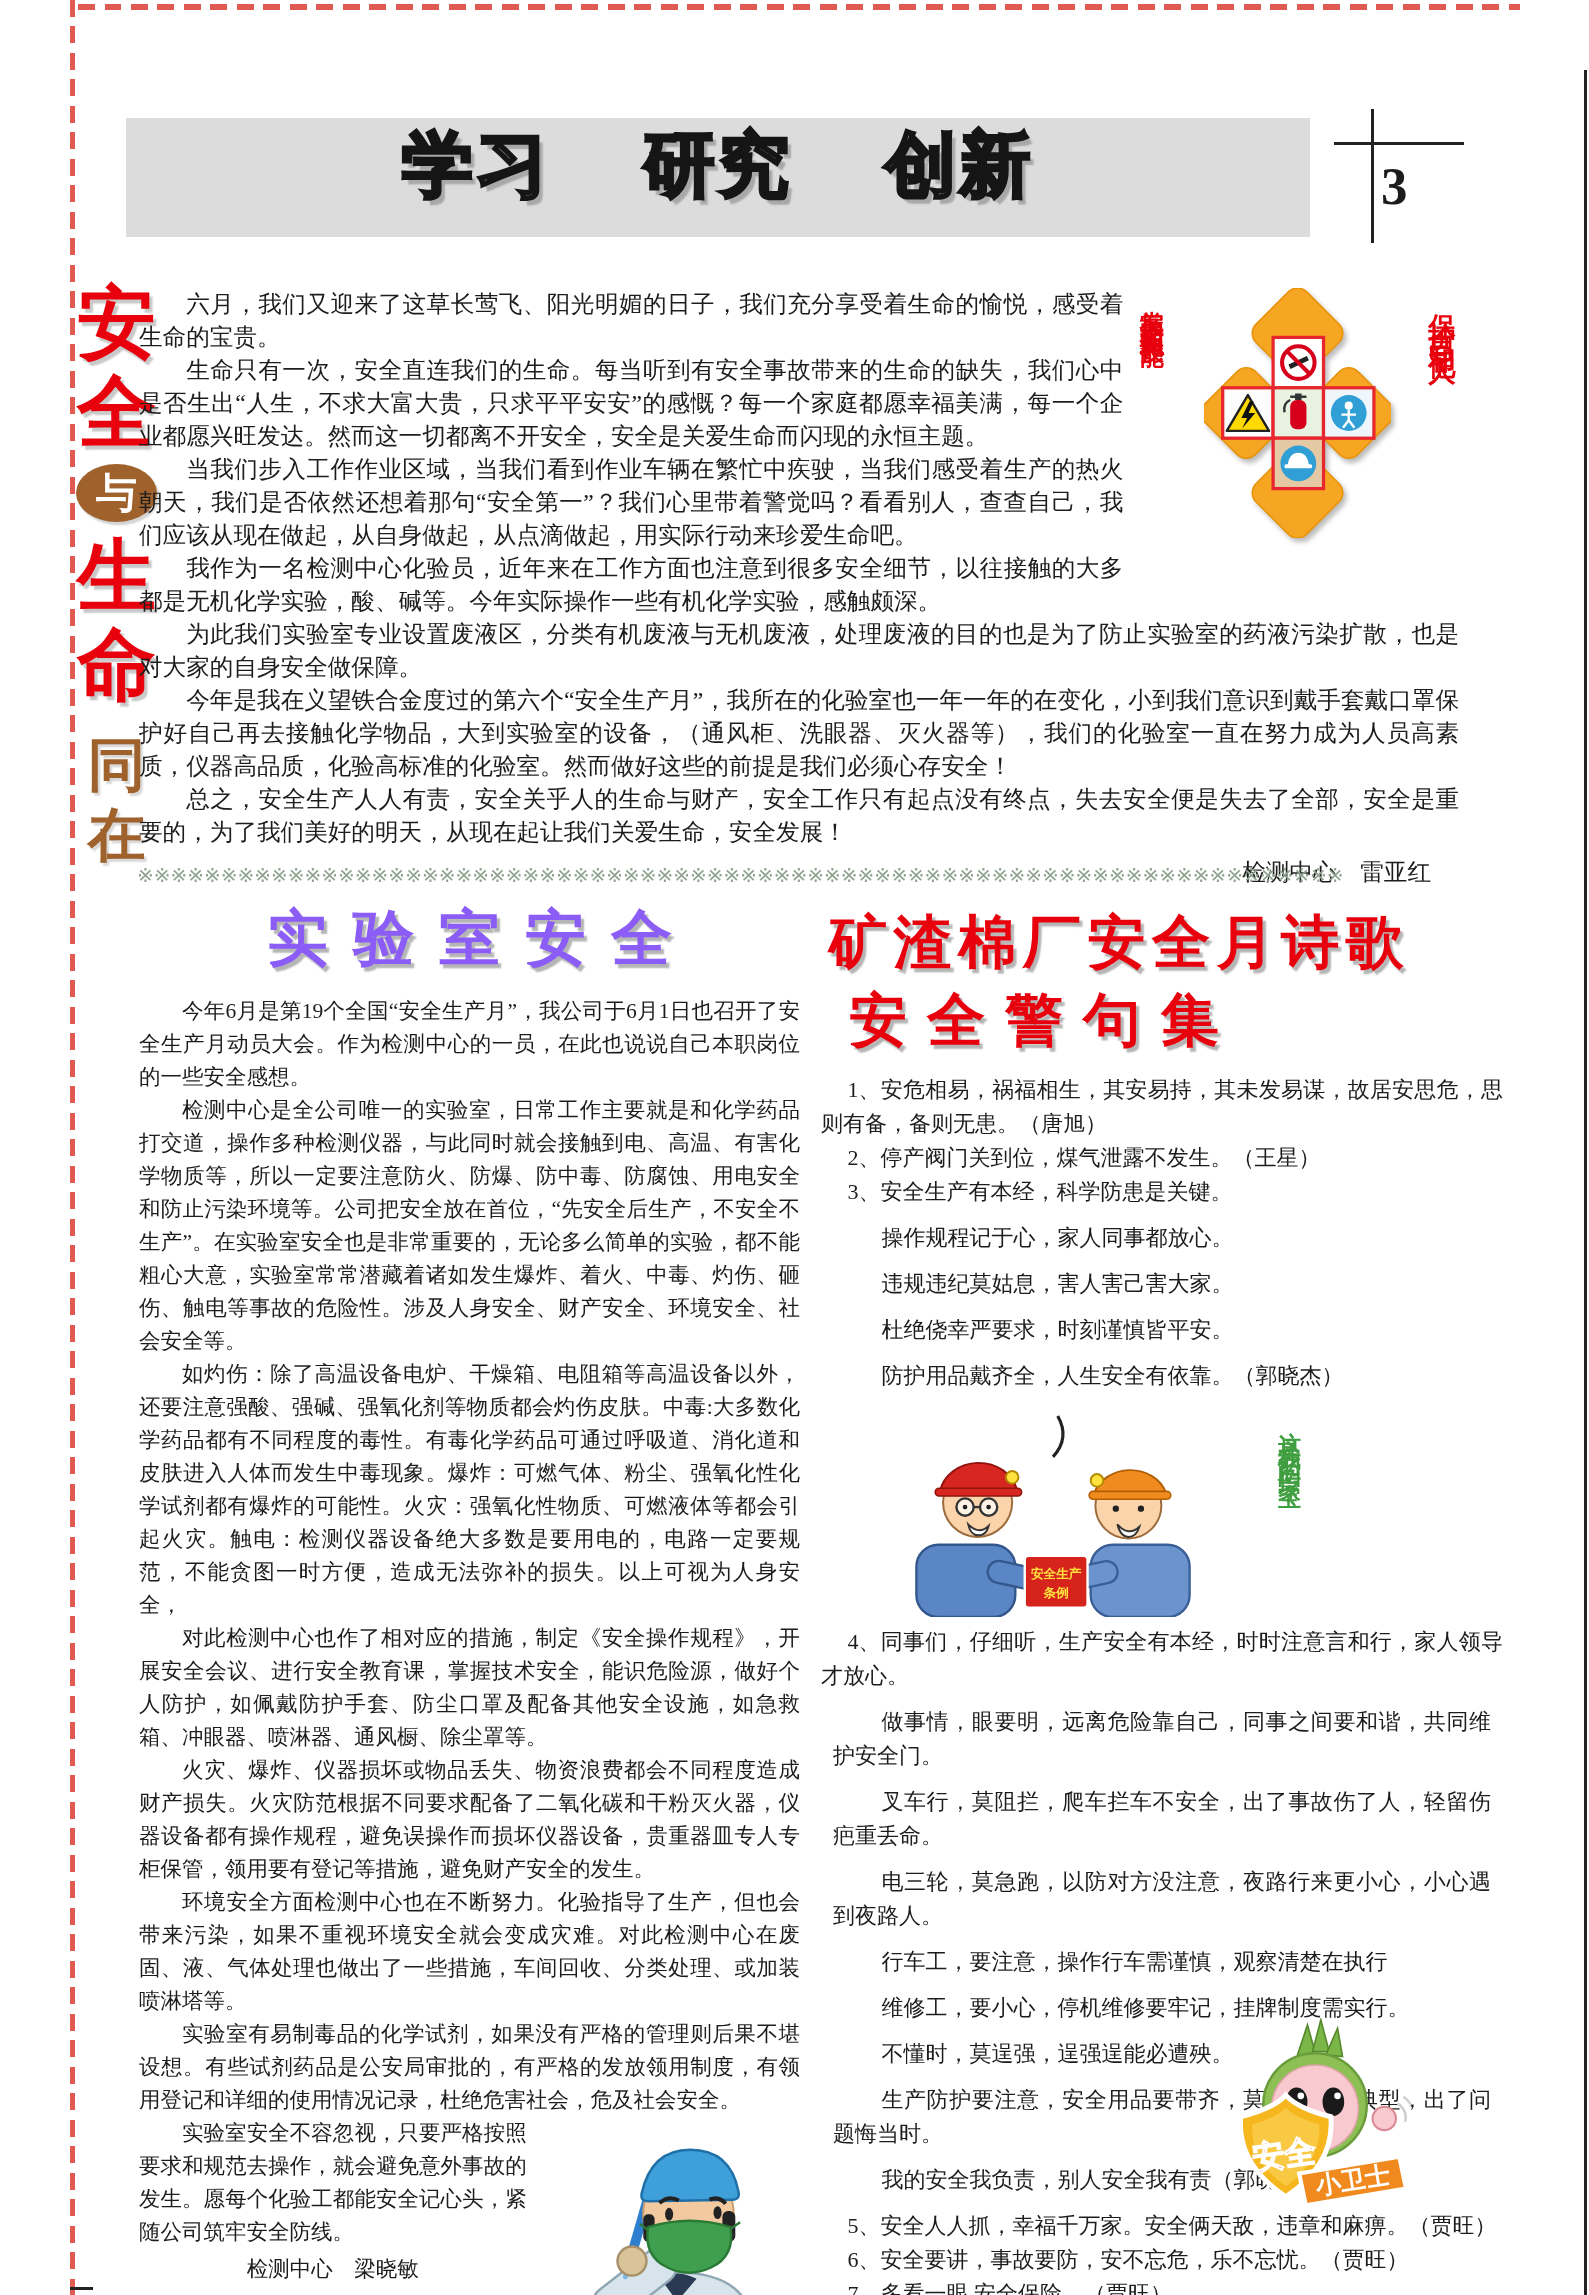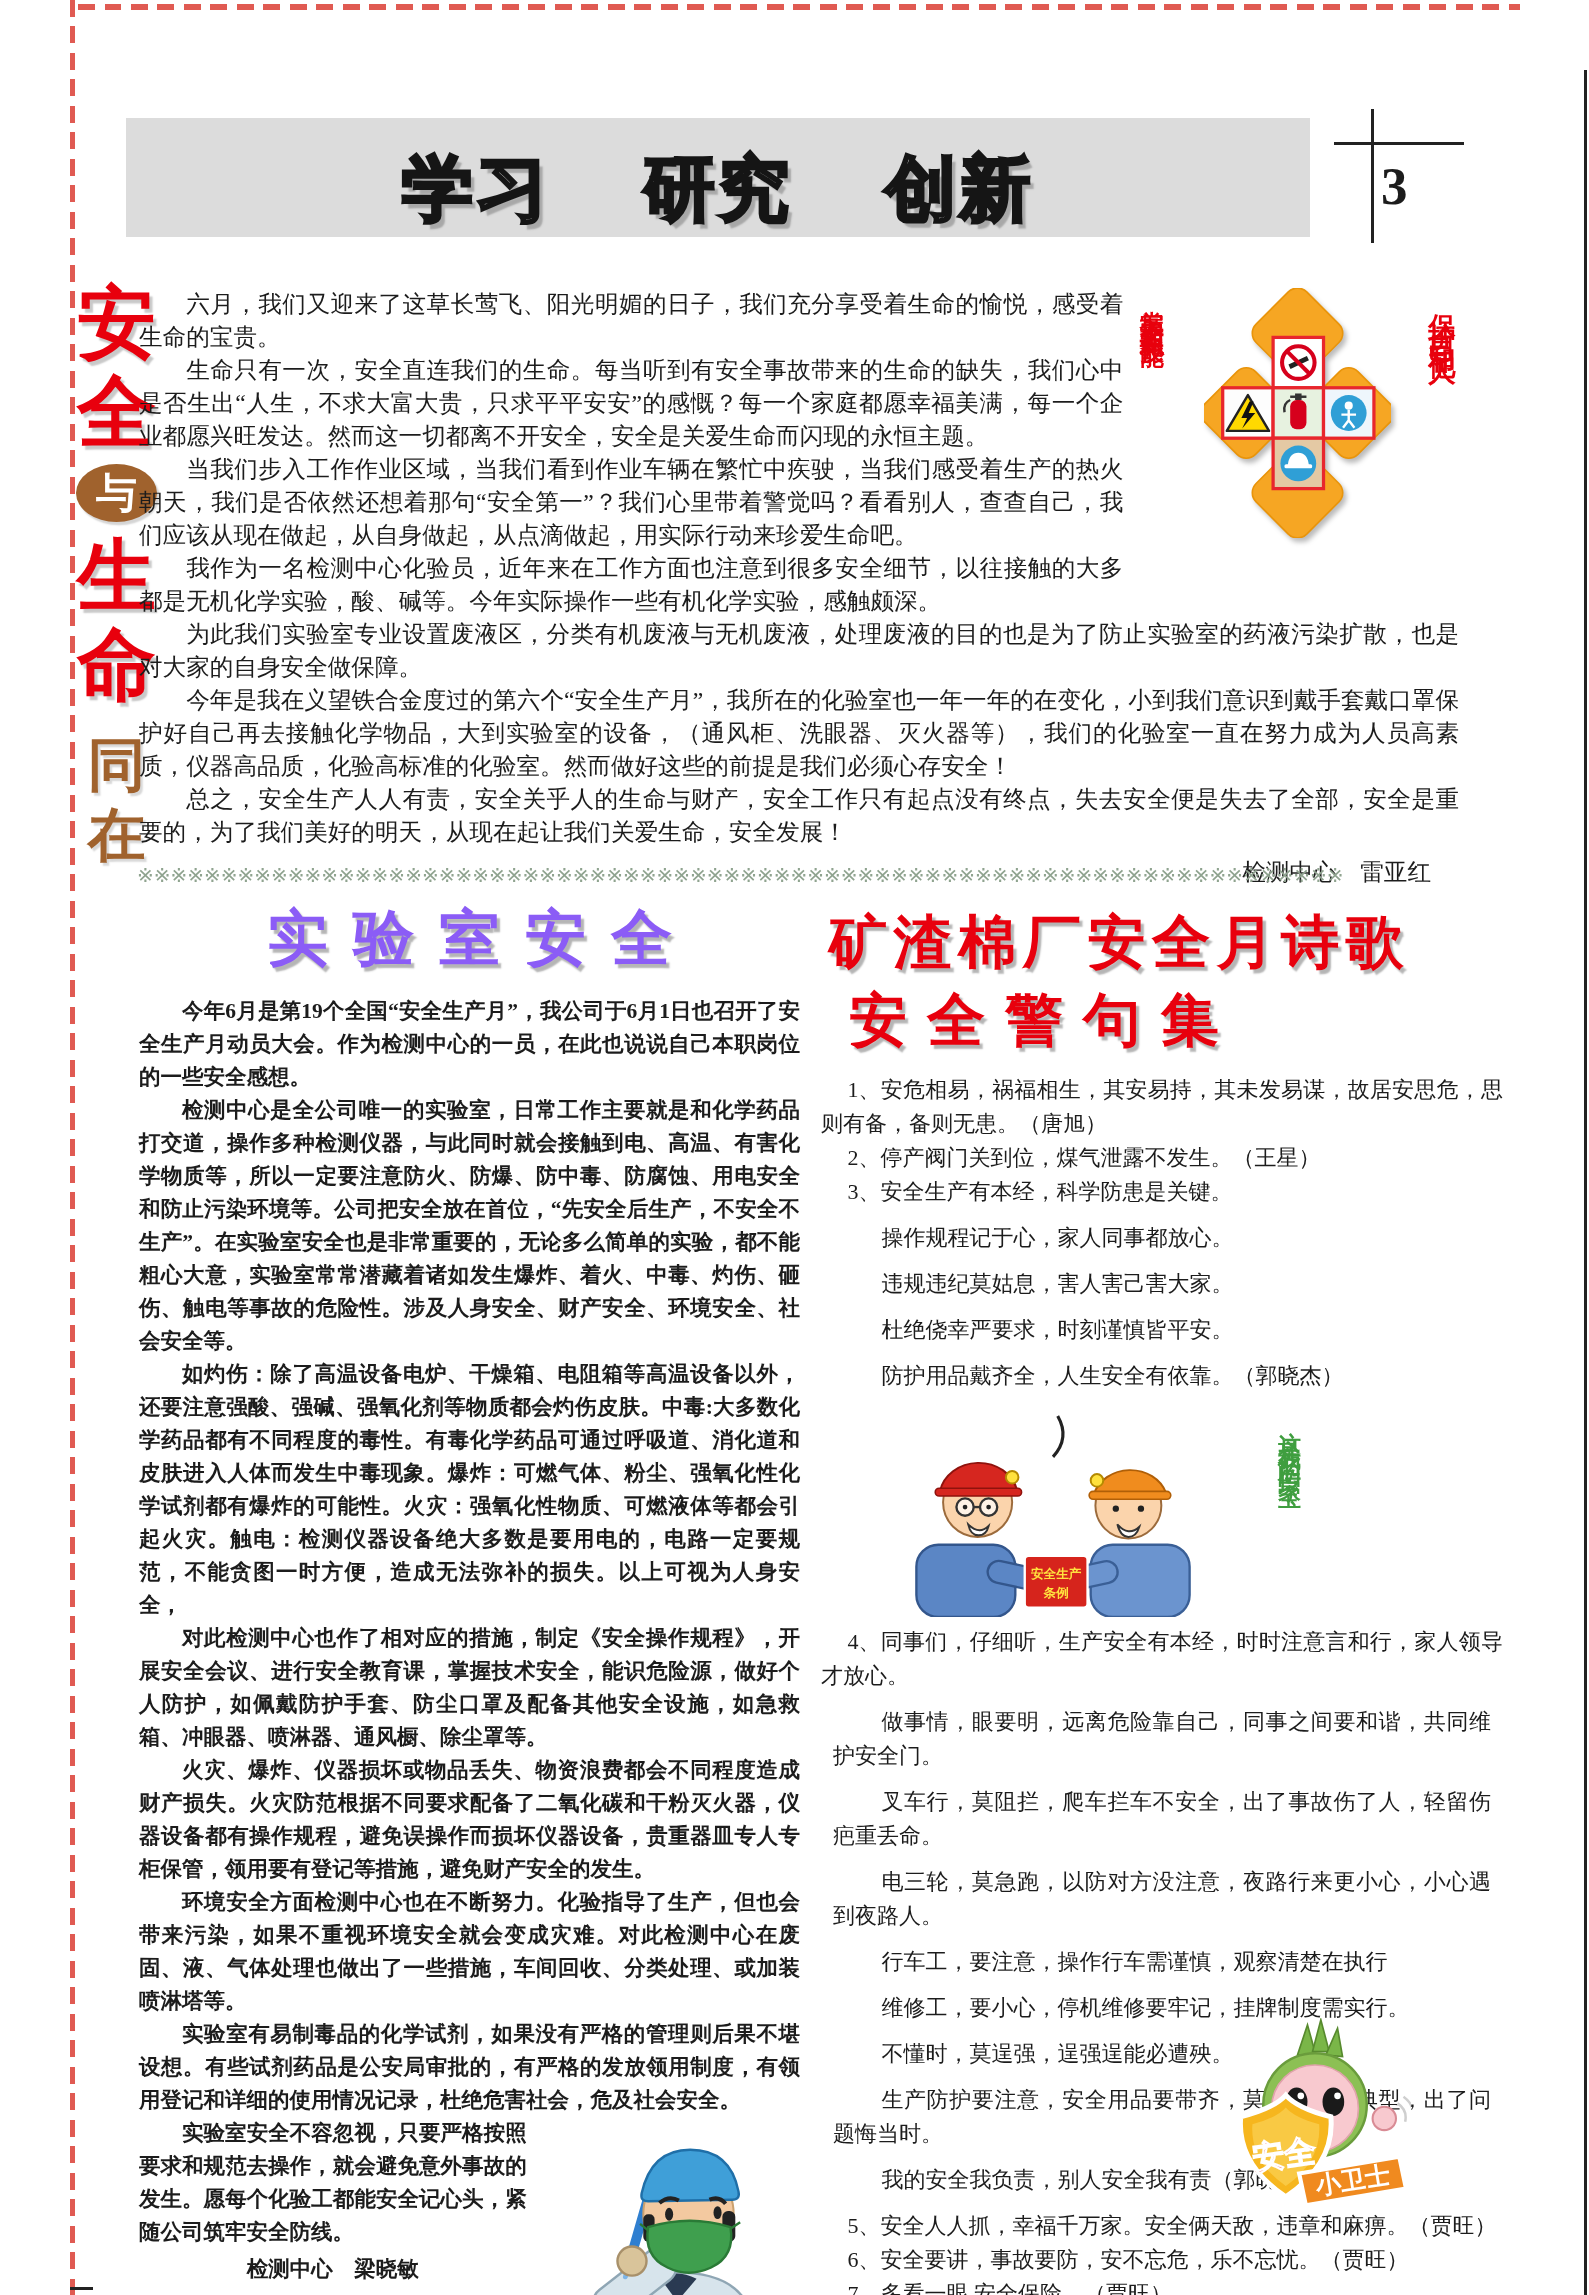--- a/index.html
+++ b/index.html
@@ -11,21 +11,21 @@
   .border-left{position:absolute;left:70px;top:0;width:5px;height:2295px;
       background:repeating-linear-gradient(180deg,#e05a52 0 16.6px,transparent 16.6px 26.5px);}
   .edge-right{position:absolute;left:1584px;top:70px;width:2.5px;height:2226px;background:#222;}
   .corner-tick{position:absolute;left:70px;top:2287px;width:23px;height:3.3px;background:#222;}
   .reg-v{position:absolute;left:1371px;top:109px;width:2.5px;height:134px;background:#222;}
   .reg-h{position:absolute;left:1334px;top:142px;width:130px;height:2.5px;background:#222;}
   .page-num{position:absolute;left:1381px;top:156px;font-size:53px;font-weight:bold;
       font-family:"Liberation Serif",serif;}
   
   .header-bar{position:absolute;left:126px;top:118px;width:1184px;height:119px;background:#dcdcdc;
-      display:flex;align-items:flex-end;justify-content:center;gap:93px;}
+      display:flex;align-items:flex-start;justify-content:center;gap:93px;}
   .header-word{font-family:"DejaVu Sans","Liberation Sans",sans-serif;font-weight:bold;font-size:71px;
       color:#f4f4f4;-webkit-text-stroke:3.3px #151515;letter-spacing:3.3px;
       text-shadow:5px 5.8px 1.7px #a8a8a8;}
   
   .masthead{position:absolute;left:75px;top:278px;width:83px;display:flex;flex-direction:column;align-items:center;}
   .mh-red{font-size:79px;line-height:89px;color:#e8000d;font-weight:bold;
       font-family:"DejaVu Serif","Liberation Serif",serif;text-shadow:3.3px 4.1px 1.7px #c9c9c9;}
   .mh-oval{width:81px;height:58px;background:#a0622d;border-radius:50%;display:flex;align-items:center;
       justify-content:center;margin:8.3px 0;box-shadow:2.5px 3.3px 1.7px #d5d5d5;}
   .mh-oval span{color:#fff;font-size:41px;font-weight:bold;font-family:"DejaVu Sans",sans-serif;}
@@ -44,21 +44,21 @@
   .poster .cap-r{font-size:27px;letter-spacing:7.5px;padding-top:5px;}
   .poster svg{filter:drop-shadow(3.3px 4.1px 2.5px #bbb);}
   
   .divider{position:absolute;left:137px;top:864px;width:1368px;height:23px;overflow:hidden;
       color:#8fa38f;font-size:20px;line-height:23px;font-family:"DejaVu Sans",sans-serif;white-space:nowrap;}
   
   .col-left{position:absolute;left:139px;top:899px;width:661px;font-size:21.5px;line-height:33px;text-align:justify;}
   .col-left .title{text-align:center;font-family:Liberation Serif, serif;font-weight:900;
       color:#8b5cf6;font-size:61px;letter-spacing:25px;text-indent:25px;line-height:73px;margin:3.3px 0 20px 0;
       text-shadow:3.3px 4.1px 1.7px #b5b5b5;}
-  .col-left p{margin:0;text-indent:2em;font-weight:bold;}
+  .col-left p{margin:0;text-indent:2em;}
   .col-left .sig{text-align:center;text-indent:0;margin-top:3.3px;padding-right:5px;}
   .tech-float{float:right;width:265px;height:339px;margin-left:8.3px;margin-top:1.7px;}
   
   .col-right{position:absolute;left:821px;top:899px;width:682px;font-size:22px;line-height:34px;text-align:justify;}
   .col-right .title{text-align:left;font-family:"DejaVu Sans","Liberation Sans",sans-serif;font-weight:700;
       color:#e8000d;font-size:58px;line-height:70px;letter-spacing:6.6px;margin:8px;text-shadow:3.3px 4.1px 1.7px #b5b5b5;}
   .col-right .title2{letter-spacing:20px;text-indent:20px;margin-bottom:18px;}
   .v-n{margin:0;text-indent:1.2em;}
   .v-s{margin:12px;text-indent:2.2em;}
   .miners-row{display:flex;align-items:flex-start;gap:38px;margin:10px 0 8.3px 50px;}

